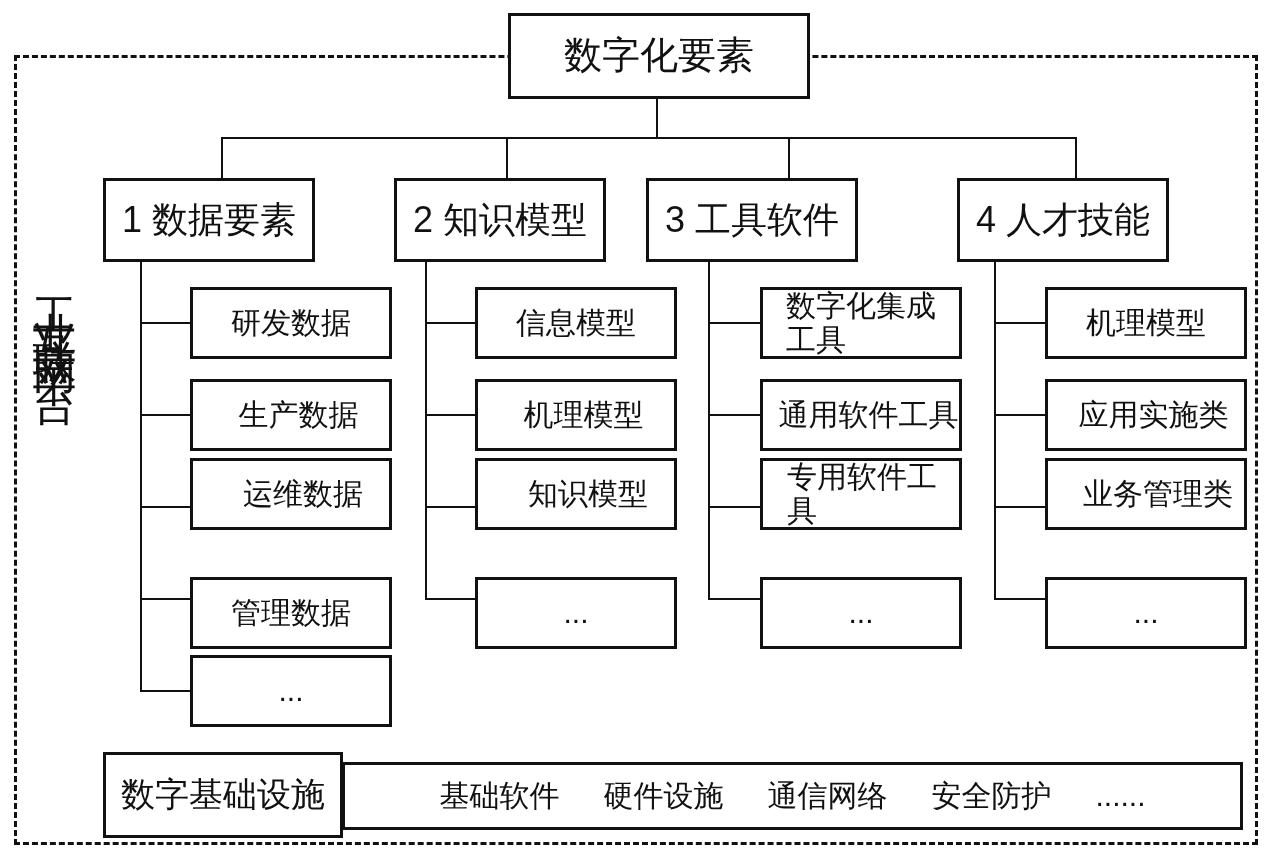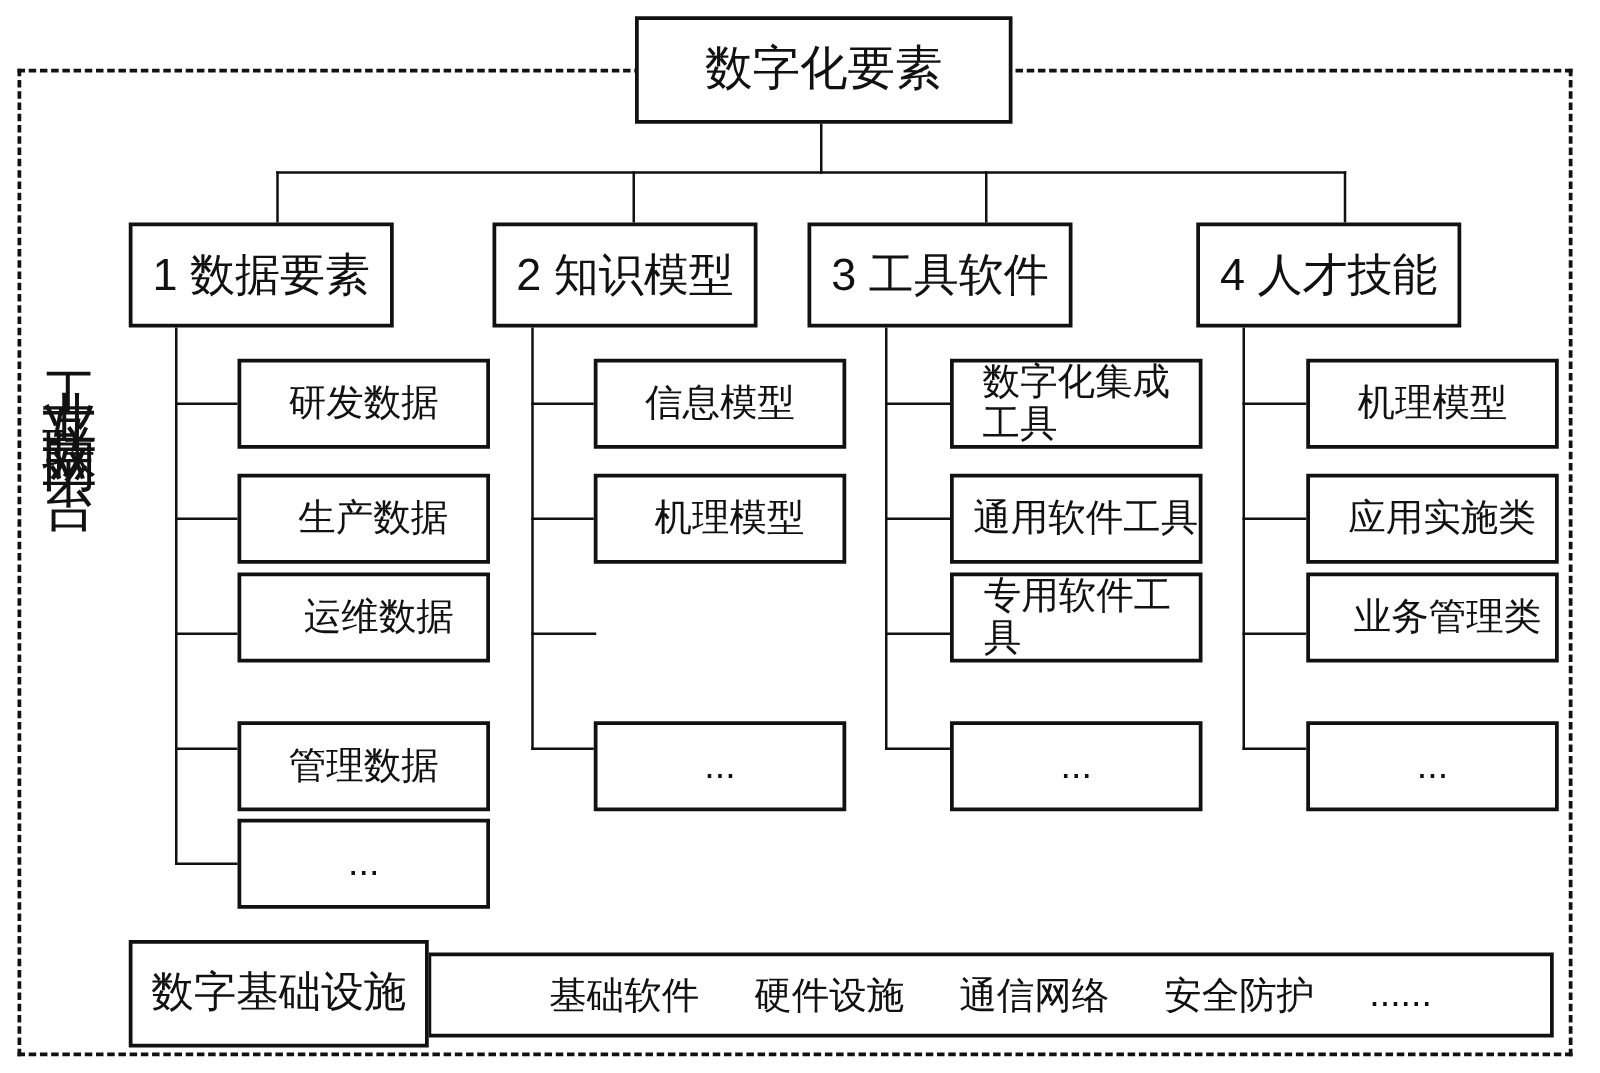--- a/index.html
+++ b/index.html
@@ -124,20 +124,23 @@
   <div class="box child c1 r5">
     <span class="lbl">...</span>
   </div>
 
   <div class="box child c2 r1">
     <span class="lbl">信息模型</span>
   </div>
   <div class="box child c2 r2">
     <span class="lbl">机理模型</span>
   </div>
+  <div class="box child c2 r3">
+    <span class="lbl">知识模型</span>
+  </div>
   <div class="box child c2 r4">
     <span class="lbl">...</span>
   </div>
 
   <div class="box child c3 r1">
     <span class="lbl">数字化集成
 工具</span>
   </div>
   <div class="box child c3 r2">
     <span class="lbl">通用软件工具</span>

